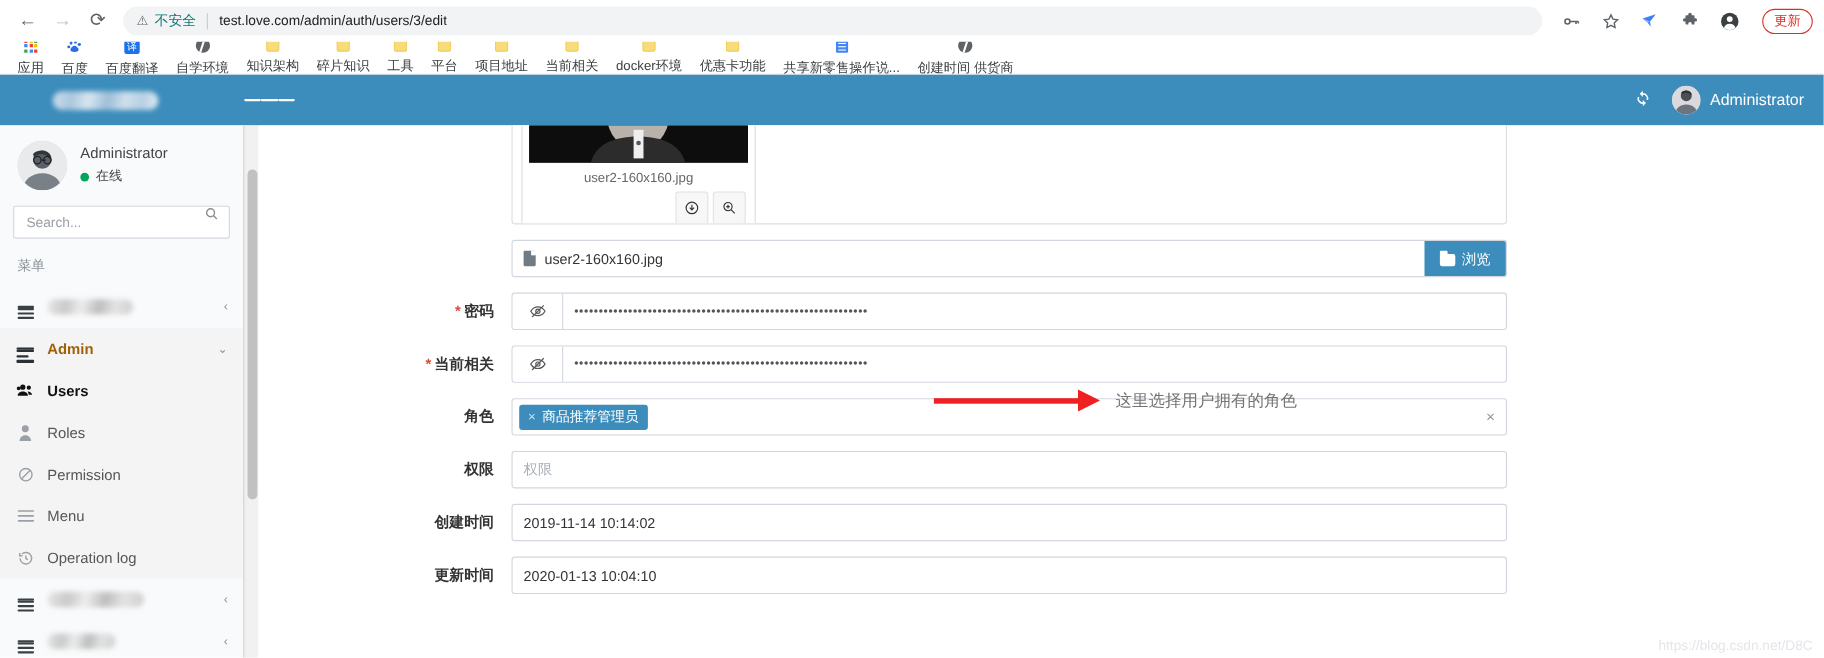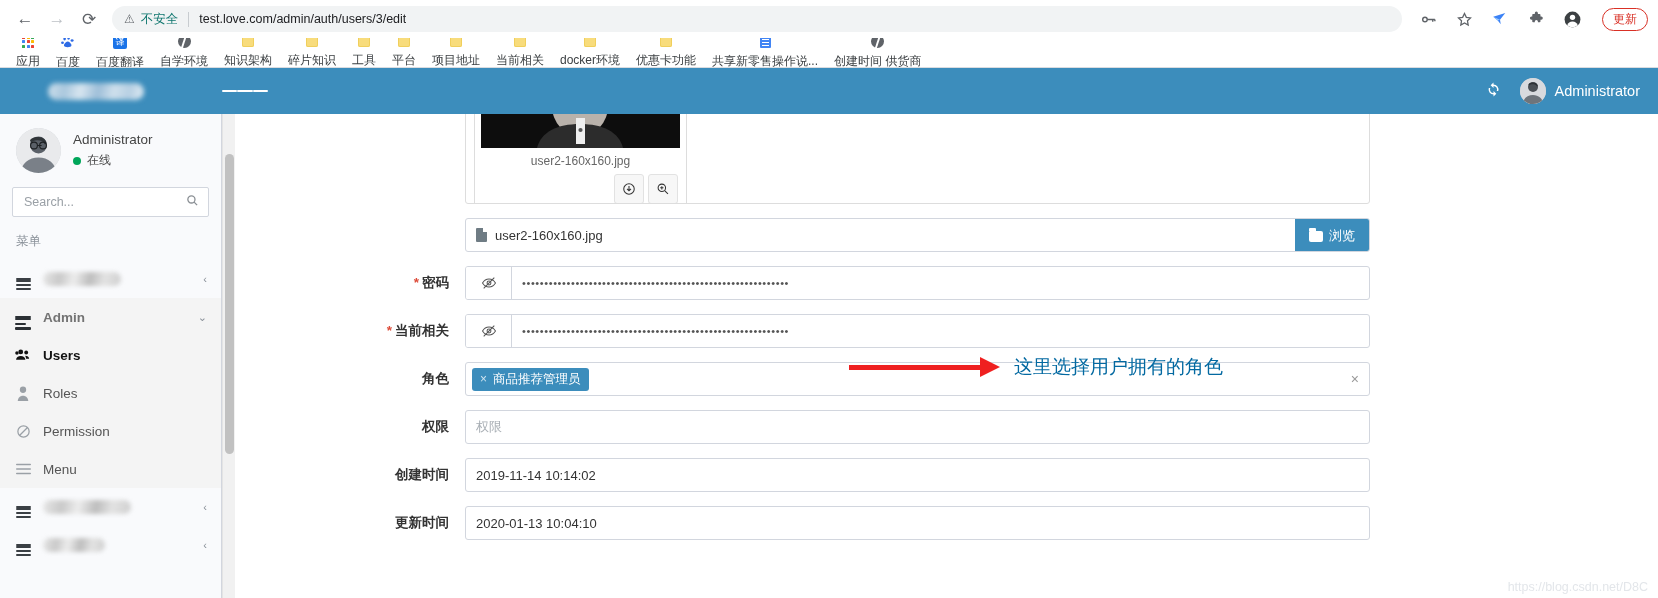--- a/index.html
+++ b/index.html
@@ -92,21 +92,21 @@
   }
   .side-user { display:flex; align-items:center; gap:12px; padding: 14px 12px 14px 16px; }
   .avatar-lg { width:45px; height:45px; border-radius:50%; overflow:hidden; background:#d5d8dd; flex:0 0 auto; }
   .side-user-meta { display:flex; flex-direction:column; gap:5px; }
   .side-user-name { font-size:13.5px; color:#444; }
   .side-user-status { font-size:12px; color:#444; display:flex; align-items:center; gap:6px; }
   .dot-online { width:8px; height:8px; border-radius:50%; background:#00a65a; display:inline-block; }
 
   .search-wrap { padding: 0 12px 0 12px; }
   .search-box {
-    height: 30px; border:1px solid #d2d6de; background:#fff; display:flex; align-items:center;
+    height: 30px; border:1px solid #d2d6de; background:#fff; display:flex; 
     padding: 0 9px; border-radius:2px;
   }
   .search-input {
     border:none; outline:none; flex:1 1 auto; font-size:12.5px; color:#666;
     font-family:inherit; background:transparent; min-width:0;
   }
   .search-input::placeholder { color:#9aa0a6; }
   .search-ico { color:#8a8f94; font-size:13px; }
 
   .menu-header { font-size:12.5px; color:#8a9199; padding: 16px 0 10px 16px; }
@@ -194,21 +194,21 @@
   }
   .tag-x { color:#cfe4f0; font-size:12px; }
   .select2-clear { position:absolute; right:10px; top:50%; transform:translateY(-50%); color:#999; font-size:14px; cursor:pointer; }
 
   .placeholder-txt { color:#a9afb5; }
 
   
   .annot { position:absolute; left:614px; top:258px; display:flex; align-items:center; gap:0; pointer-events:none; }
   .arrow-line { width:132px; height:5px; background:#ef2020; }
   .arrow-head { width:0; height:0; border-style:solid; border-width:10px 0 10px 20px; border-color:transparent transparent transparent #ef2020; margin-left:-1px; }
-  .annot-text { color:#0369a1; font-size:19px; margin-left:14px; white-space:nowrap; font-weight:500; }
+  .annot-text { color:#737373; font-size:15px; margin-left:14px; white-space:nowrap; font-weight:500; }
 
   .watermark {
     position:absolute; right:10px; bottom:4px; font-size:12.5px; color:#e3e6ea; white-space:nowrap;
   }
 </style>
 </head>
 <body>
 
 <div class="browser">
 
@@ -422,21 +422,21 @@
       </div>
 
       <div class="mitem active-parent">
         <span class="ico bars-uneven">
           <span style="display:block">
               <span class="b1"></span>
               <span class="b2"></span>
               <span class="b3"></span>
             </span>
         </span>
-        <span style="font-weight:700;color:#737373;">Admin</span>
+        <span style="font-weight:700;color:#a16207;">Admin</span>
         <span class="caret">⌄</span>
       </div>
 
       <div class="mitem active-parent subitem selected">
         <span class="ico">
           <svg width="16" height="14" viewBox="0 0 24 20" fill="#111">
             <circle cx="8.6" cy="5.4" r="3.6"></circle>
               <circle cx="16.8" cy="6.2" r="2.9"></circle>
               <circle cx="2.9" cy="7" r="2.6"></circle>
             <path d="M1.6 17c0-3.4 3.2-5.6 7-5.6s7 2.2 7 5.6z"></path>
@@ -470,20 +470,30 @@
         <span class="ico">
           <svg width="15" height="12" viewBox="0 0 20 16" fill="#9aa0a6">
             <rect y="1" width="20" height="2.1" rx="1"></rect>
               <rect y="7" width="20" height="2.1" rx="1"></rect>
               <rect y="13" width="20" height="2.1" rx="1"></rect>
           </svg>
         </span>
         <span>Menu</span>
       </div>
 
+      <div class="mitem active-parent subitem">
+        <span class="ico">
+          <svg width="15" height="15" viewBox="0 0 24 24" fill="none" stroke="#9aa0a6" stroke-width="2">
+            <path d="M3.6 12a8.4 8.4 0 1 0 2.6-6.1"></path>
+              <path d="M3 4.2v4.2h4.2"></path>
+              <path d="M12 8v4.4l3 1.6"></path>
+          </svg>
+        </span>
+        <span>Operation log</span>
+      </div>
 
       <div class="mitem">
         <span class="ico ham-ico">
           <span style="display:block">
               <span></span>
               <span></span>
               <span></span>
             </span>
         </span>
         <span class="blur-label" style="width:88px;"></span>

